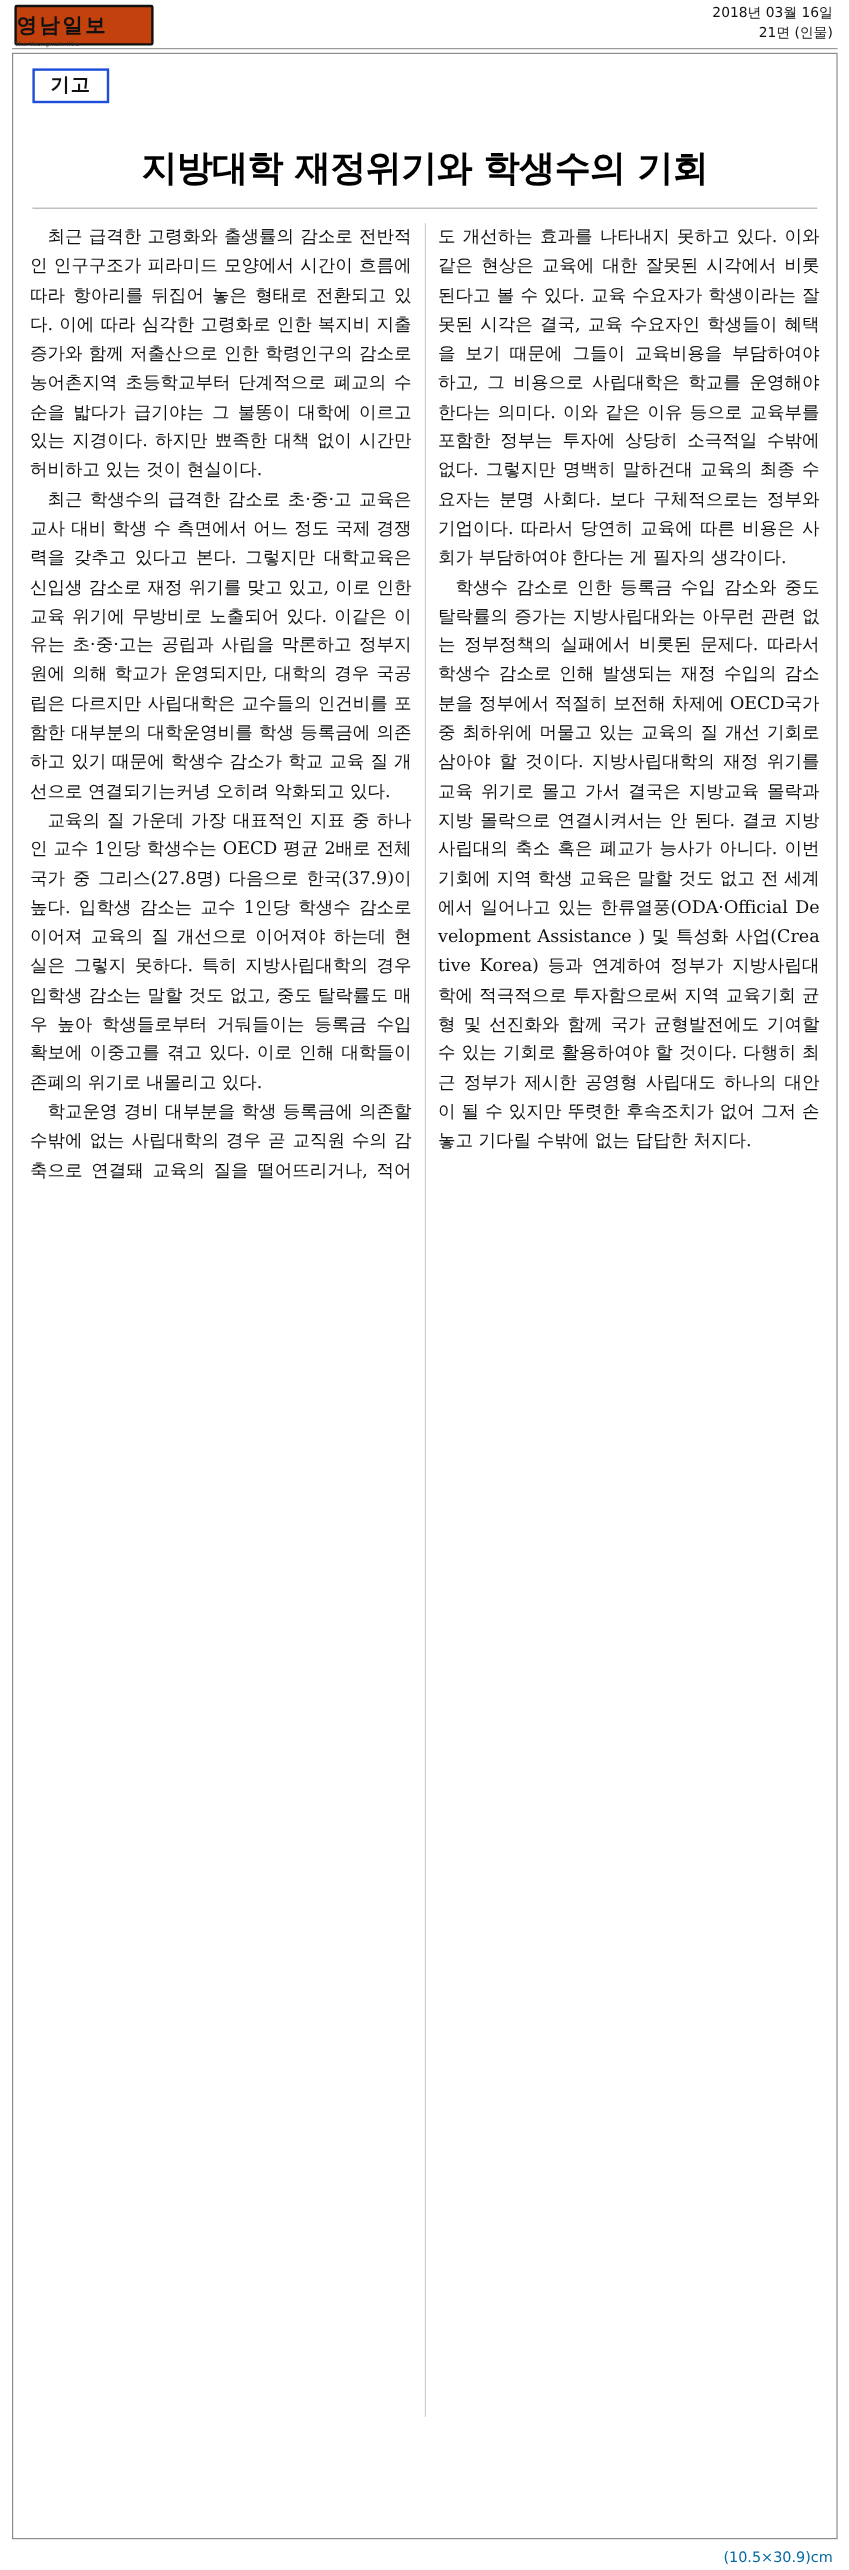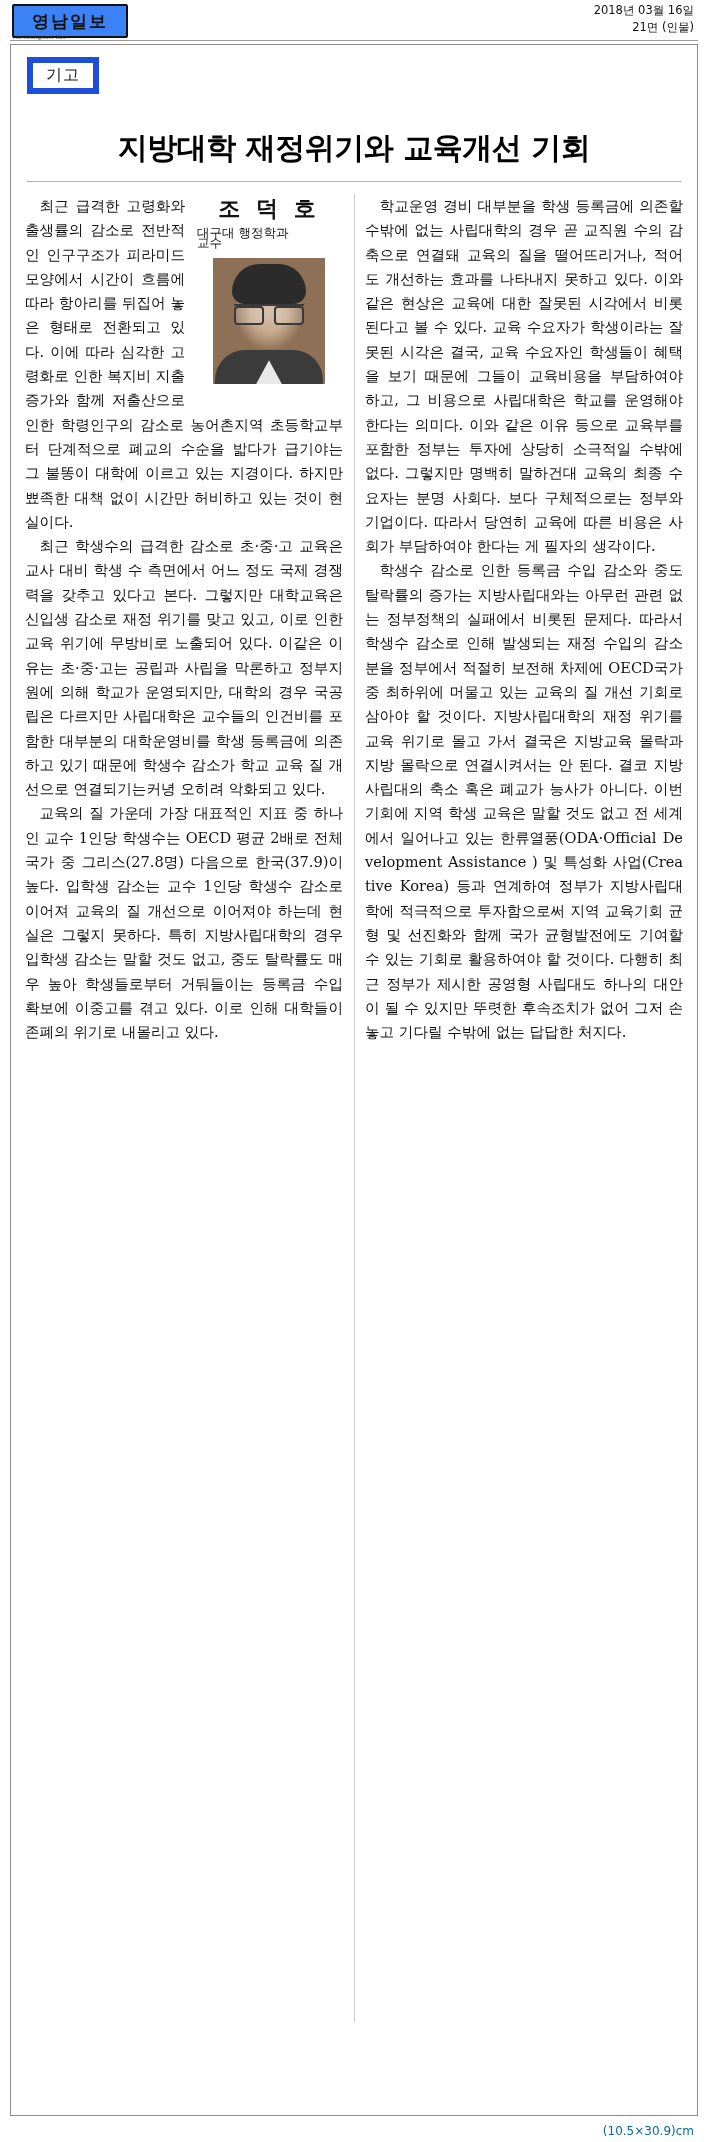--- a/index.html
+++ b/index.html
@@ -28,22 +28,22 @@
   .logo {
     position: absolute;
     left: 12px;
     top: 4px;
     width: 112px;
     height: 30px;
     border: 2px solid #111;
     border-radius: 2px;
     display: flex;
     align-items: center;
-    justify-content: center;
-    background: #3b82f6;
+    justify-content: flex-start;
+    background: #c2410c;
     overflow: hidden;
   }
   .logo-text {
     font-family: "DejaVu Serif", serif;
     font-weight: bold;
     font-size: 17px;
     letter-spacing: 2px;
     color: #111;
     white-space: nowrap;
   }
@@ -80,25 +80,25 @@
     top: 44px;
     right: 10px;
     bottom: 26px;
     border: 1px solid #8c8c8c;
     box-sizing: border-box;
     background: #fff;
     padding: 10px 14px 8px 14px;
   }
   .kicker {
     display: inline-block;
-    border: 6px solid #1d4ed8;
+    border: 2px solid #1d4ed8;
     padding: 4px 13px 5px 13px;
     font-family: "DejaVu Serif", serif;
     font-size: 16px;
-    font-weight: normal;
+    font-weight: bold;
     letter-spacing: 1px;
     line-height: 1;
     margin: 2px 0 0 2px;
   }
   .headline {
     font-family: "DejaVu Serif", serif;
     font-weight: bold;
     font-size: 30px;
     letter-spacing: -0.5px;
     text-align: center;
@@ -242,37 +242,26 @@
       <div>2018년 03월 16일</div>
       <div>21면 (인물)</div>
     </div>
     <div class="rule-top"></div>
   </div>
 
   <div class="frame">
 
     <div class="kicker">기고</div>
 
-    <h1 class="headline">지방대학 재정위기와 교육개선 기회</h1>
+    <h1 class="headline">지방대학 재정위기와 학생수의 기회</h1>
 
     <div class="hr-under-head"></div>
 
     <div class="cols">
 
-      <div class="author-block">
-        <div class="author-name">조 덕 호</div>
-        <div class="author-affil">대구대 행정학과</div>
-        <div class="author-affil" style="margin-top:-14px;">교수</div>
-        <div class="author-photo">
-          <div class="hair"></div>
-          <div class="glasses"></div>
-          <div class="body"></div>
-          <div class="collar"></div>
-        </div>
-      </div>
 
       <p>최근 급격한 고령화와 출생률의 감소로 전반적인 인구구조가 피라미드 모양에서 시간이 흐름에 따라 항아리를 뒤집어 놓은 형태로 전환되고 있다. 이에 따라 심각한 고령화로 인한 복지비 지출 증가와 함께 저출산으로 인한 학령인구의 감소로 농어촌지역 초등학교부터 단계적으로 폐교의 수순을 밟다가 급기야는 그 불똥이 대학에 이르고 있는 지경이다. 하지만 뾰족한 대책 없이 시간만 허비하고 있는 것이 현실이다.</p>
       <p>최근 학생수의 급격한 감소로 초·중·고 교육은 교사 대비 학생 수 측면에서 어느 정도 국제 경쟁력을 갖추고 있다고 본다. 그렇지만 대학교육은 신입생 감소로 재정 위기를 맞고 있고, 이로 인한 교육 위기에 무방비로 노출되어 있다. 이같은 이유는 초·중·고는 공립과 사립을 막론하고 정부지원에 의해 학교가 운영되지만, 대학의 경우 국공립은 다르지만 사립대학은 교수들의 인건비를 포함한 대부분의 대학운영비를 학생 등록금에 의존하고 있기 때문에 학생수 감소가 학교 교육 질 개선으로 연결되기는커녕 오히려 악화되고 있다.</p>
       <p>교육의 질 가운데 가장 대표적인 지표 중 하나인 교수 1인당 학생수는 OECD 평균 2배로 전체 국가 중 그리스(27.8명) 다음으로 한국(37.9)이 높다. 입학생 감소는 교수 1인당 학생수 감소로 이어져 교육의 질 개선으로 이어져야 하는데 현실은 그렇지 못하다. 특히 지방사립대학의 경우 입학생 감소는 말할 것도 없고, 중도 탈락률도 매우 높아 학생들로부터 거둬들이는 등록금 수입 확보에 이중고를 겪고 있다. 이로 인해 대학들이 존폐의 위기로 내몰리고 있다.</p>
       <p>학교운영 경비 대부분을 학생 등록금에 의존할 수밖에 없는 사립대학의 경우 곧 교직원 수의 감축으로 연결돼 교육의 질을 떨어뜨리거나, 적어도 개선하는 효과를 나타내지 못하고 있다. 이와 같은 현상은 교육에 대한 잘못된 시각에서 비롯된다고 볼 수 있다. 교육 수요자가 학생이라는 잘못된 시각은 결국, 교육 수요자인 학생들이 혜택을 보기 때문에 그들이 교육비용을 부담하여야 하고, 그 비용으로 사립대학은 학교를 운영해야 한다는 의미다. 이와 같은 이유 등으로 교육부를 포함한 정부는 투자에 상당히 소극적일 수밖에 없다. 그렇지만 명백히 말하건대 교육의 최종 수요자는 분명 사회다. 보다 구체적으로는 정부와 기업이다. 따라서 당연히 교육에 따른 비용은 사회가 부담하여야 한다는 게 필자의 생각이다.</p>
       <p>학생수 감소로 인한 등록금 수입 감소와 중도 탈락률의 증가는 지방사립대와는 아무런 관련 없는 정부정책의 실패에서 비롯된 문제다. 따라서 학생수 감소로 인해 발생되는 재정 수입의 감소분을 정부에서 적절히 보전해 차제에 OECD국가 중 최하위에 머물고 있는 교육의 질 개선 기회로 삼아야 할 것이다. 지방사립대학의 재정 위기를 교육 위기로 몰고 가서 결국은 지방교육 몰락과 지방 몰락으로 연결시켜서는 안 된다. 결코 지방사립대의 축소 혹은 폐교가 능사가 아니다. 이번 기회에 지역 학생 교육은 말할 것도 없고 전 세계에서 일어나고 있는 한류열풍(ODA·Official Development Assistance ) 및 특성화 사업(Creative Korea) 등과 연계하여 정부가 지방사립대학에 적극적으로 투자함으로써 지역 교육기회 균형 및 선진화와 함께 국가 균형발전에도 기여할 수 있는 기회로 활용하여야 할 것이다. 다행히 최근 정부가 제시한 공영형 사립대도 하나의 대안이 될 수 있지만 뚜렷한 후속조치가 없어 그저 손 놓고 기다릴 수밖에 없는 답답한 처지다.</p>
 
     </div>
   </div>
 

